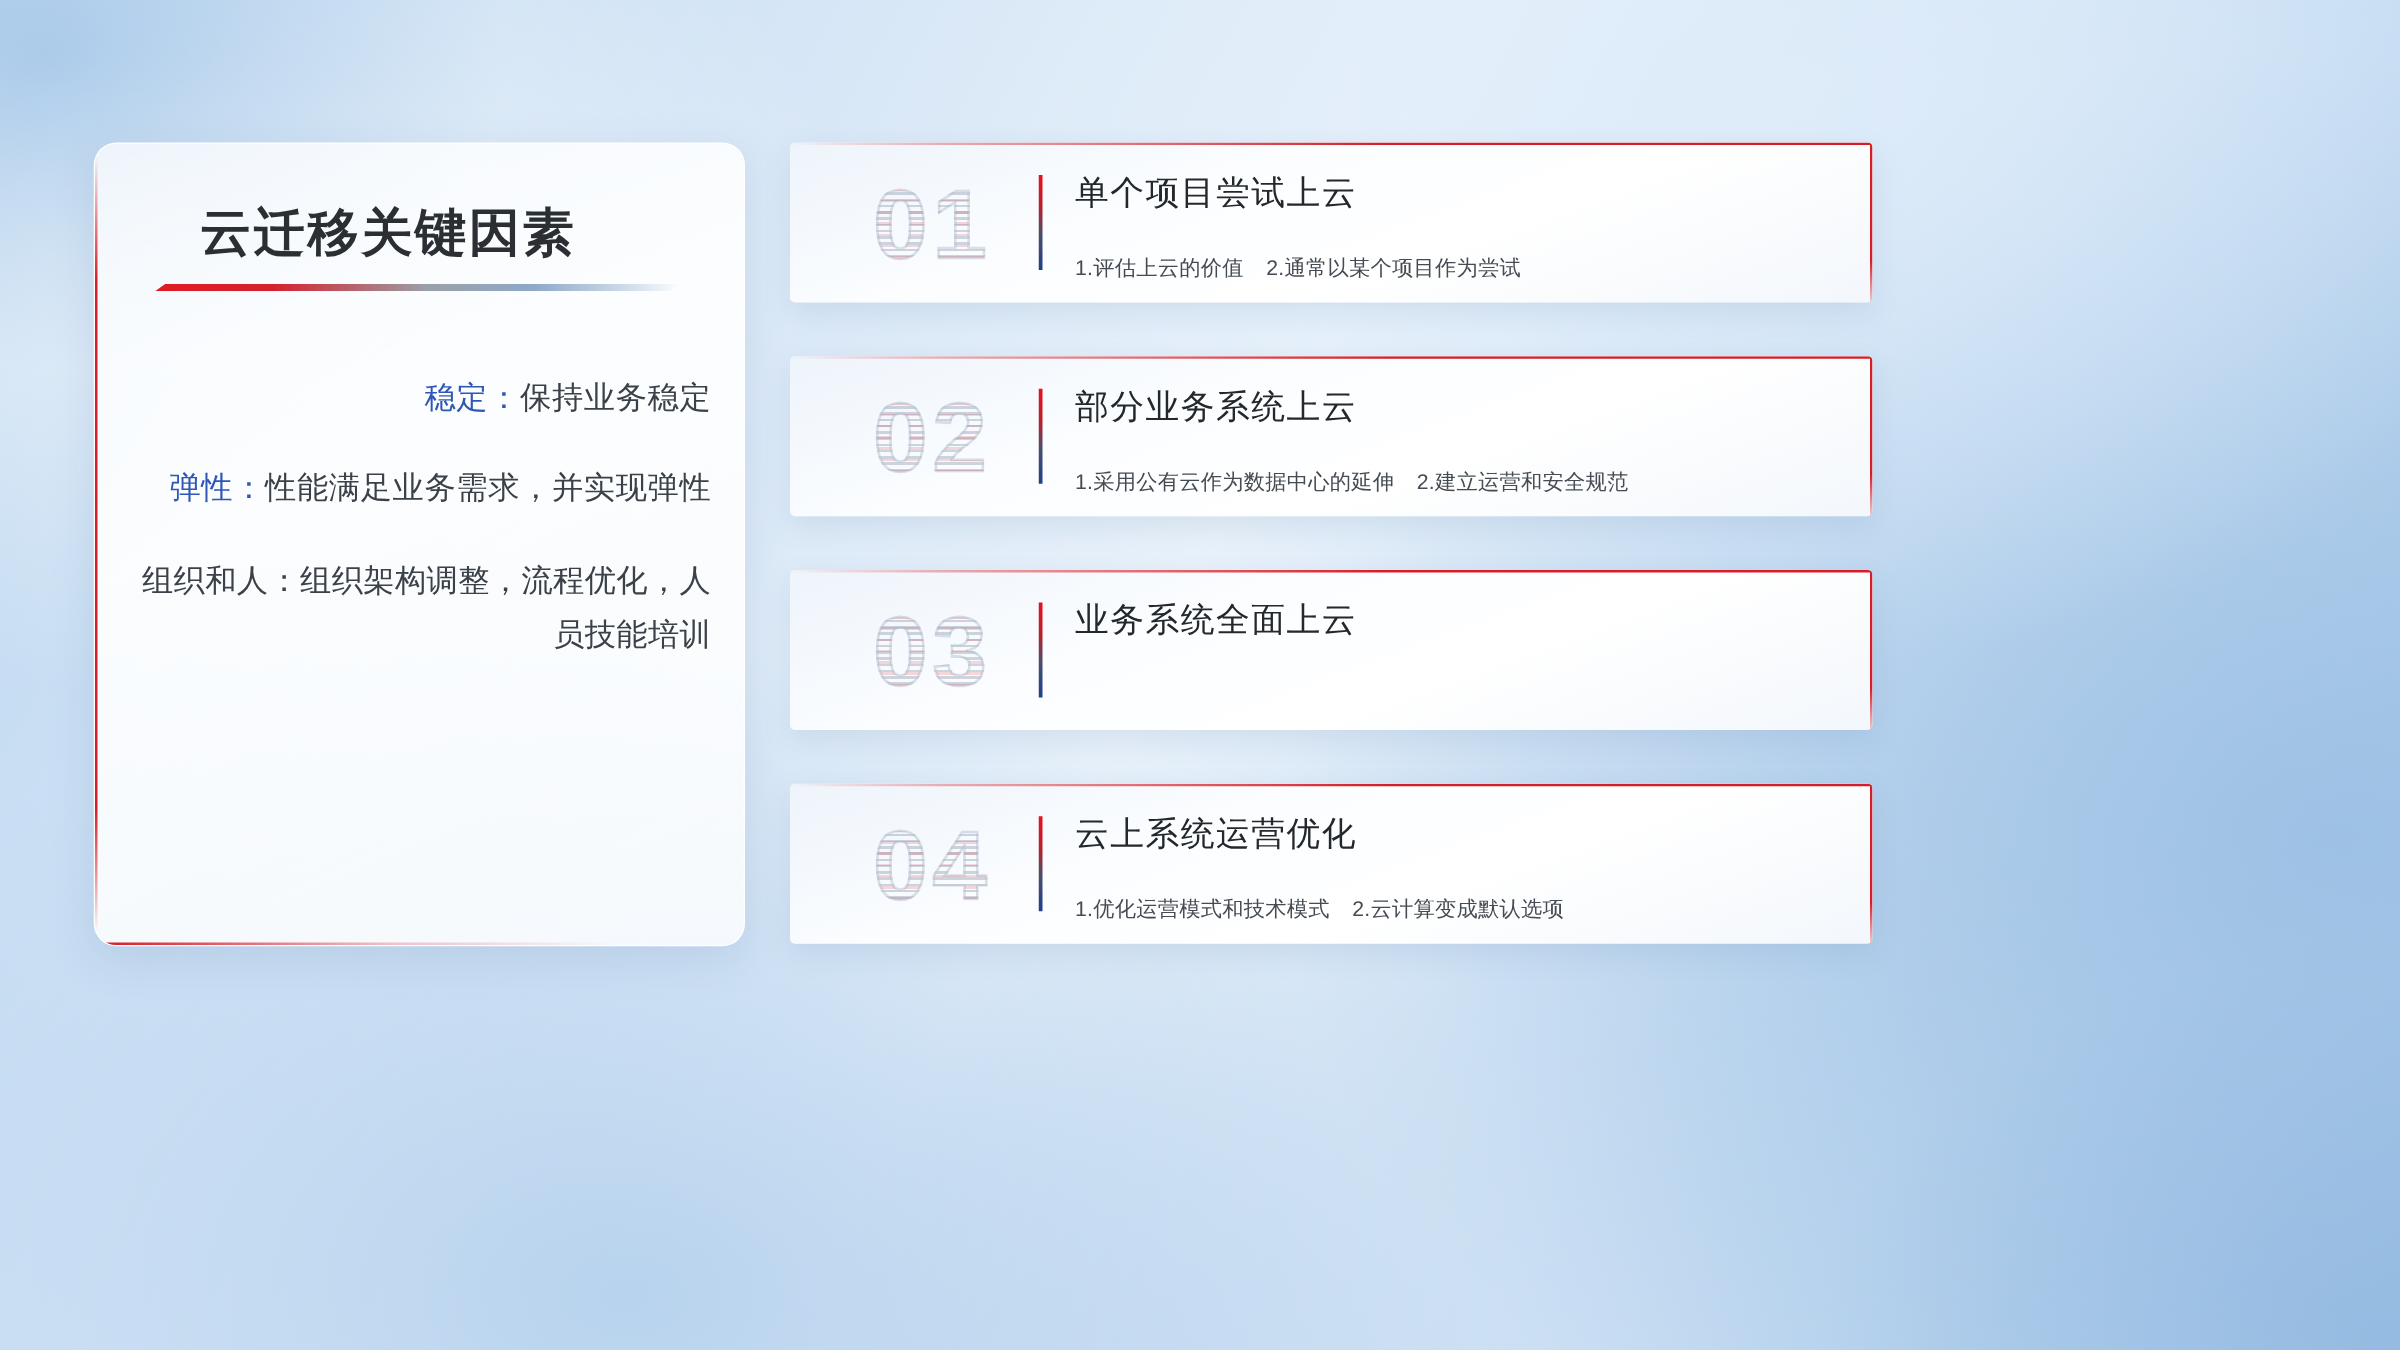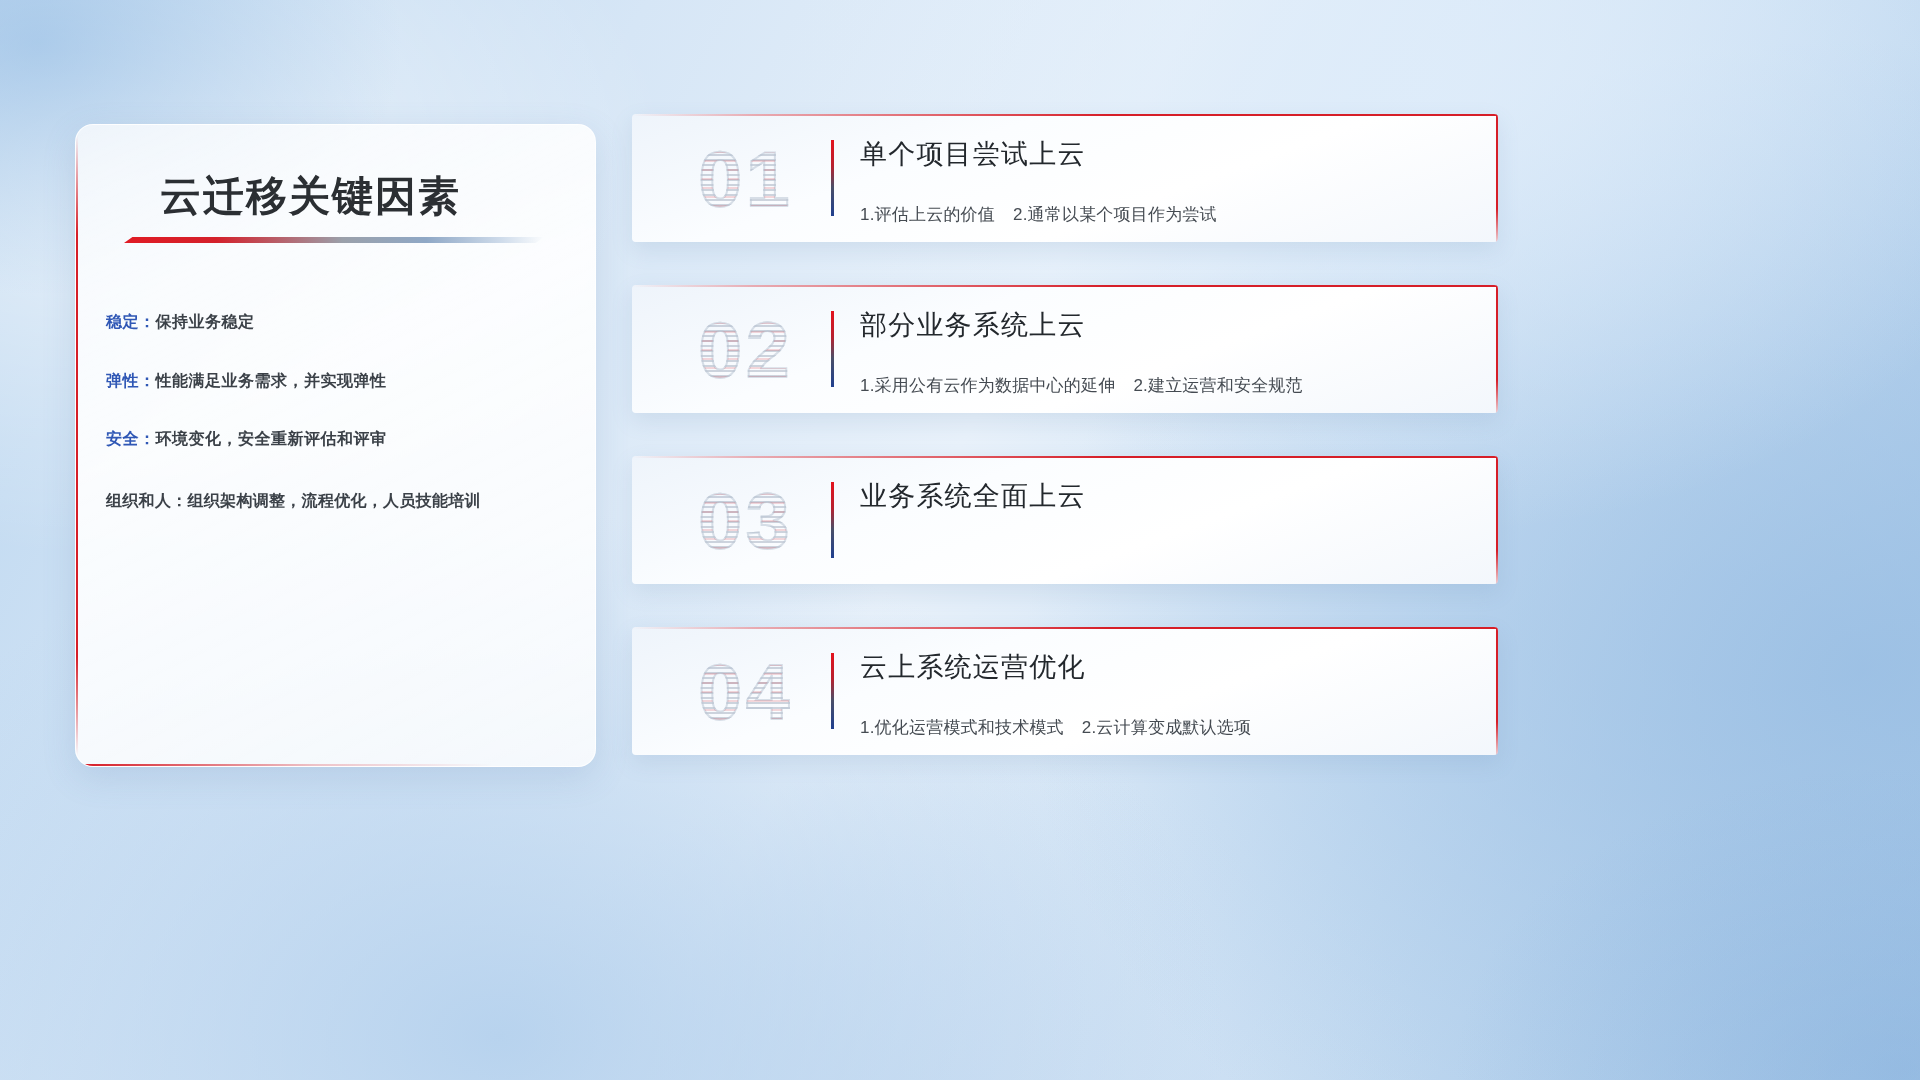--- a/index.html
+++ b/index.html
@@ -21,26 +21,27 @@
   }
   .bg2{
     position:absolute;inset:0;
     background:
       radial-gradient(520px 360px at 2% 4%, rgba(120,170,220,.45) 0%, rgba(120,170,220,0) 70%),
       radial-gradient(620px 420px at 99% 99%, rgba(128,172,218,.42) 0%, rgba(128,172,218,0) 72%);
   }
 
   
   .left-card{
-    position:absolute;left:75px;top:124px;width:519px;height:641px;
+    position:absolute;left:75px;top:114px;width:519px;height:641px;
     border-radius:18px;
     background:linear-gradient(155deg,rgba(255,255,255,.72) 0%,rgba(255,255,255,.90) 40%,rgba(255,255,255,.80) 100%);
     border:1px solid rgba(255,255,255,.85);
     box-shadow:0 10px 34px rgba(80,120,170,.16);
     overflow:hidden;
+    text-align:right;
   }
   .left-card:after{
     content:"";position:absolute;left:0;top:10px;bottom:10px;width:2px;
     background:linear-gradient(180deg,rgba(214,30,40,0) 0%,#d61e28 16%,#d61e28 84%,rgba(214,30,40,0) 100%);
   }
   .left-card:before{
     content:"";position:absolute;left:8px;right:0;bottom:0;height:2px;
     background:linear-gradient(90deg,#d61e28 0%,rgba(214,30,40,.25) 45%,rgba(214,30,40,0) 80%);
   }
   .lc-title{
@@ -48,22 +49,22 @@
     font-size:41px;font-weight:700;color:#2b2f33;letter-spacing:2px;
     white-space:nowrap;
   }
   .lc-rule{
     position:absolute;left:48px;top:112px;width:420px;height:6px;
     background:linear-gradient(90deg,#e01b24 0%,#d4212b 22%,#9aa0aa 52%,#8fa8c6 72%,#cfdceb 90%,rgba(207,220,235,0) 100%);
     clip-path:polygon(2% 0,100% 0,98% 100%,0% 100%);
   }
   .lc-list{position:absolute;left:30px;top:186px;right:26px;}
   .lc-item{
-    font-size:16px;line-height:1.42;color:#3b4148;
-    margin-bottom:36px;letter-spacing:.5px;white-space:nowrap;font-weight:bold;
+    font-size:25px;line-height:1.42;color:#3b4148;
+    margin-bottom:36px;letter-spacing:.5px;white-space:nowrap;
   }
   .lc-item.wrap{white-space:normal;line-height:1.72;letter-spacing:.3px;}
   .lc-label{color:#2f57b5;}
   .lc-label.plain{color:#3b4148;}
 
   
   .right-col{position:absolute;left:632px;top:114px;width:866px;}
   .rcard{
     position:relative;height:128px;margin-bottom:43px;
     border-radius:4px;
@@ -134,23 +135,20 @@
   <div class="lc-title">云迁移关键因素</div>
   <div class="lc-rule"></div>
 
   <div class="lc-list">
     <div class="lc-item">
       <span class="lc-label">稳定：</span><span>保持业务稳定</span>
     </div>
     <div class="lc-item">
       <span class="lc-label">弹性：</span><span>性能满足业务需求，并实现弹性</span>
     </div>
-    <div class="lc-item">
-      <span class="lc-label">安全：</span><span>环境变化，安全重新评估和评审</span>
-    </div>
     <div class="lc-item wrap">
       <span class="lc-label plain">组织和人：</span><span>组织架构调整，流程优化，人员技能培训</span>
     </div>
   </div>
 </div>
 
 <div class="right-col">
 
   <div class="rcard">
     <div class="rc-num">01</div>

